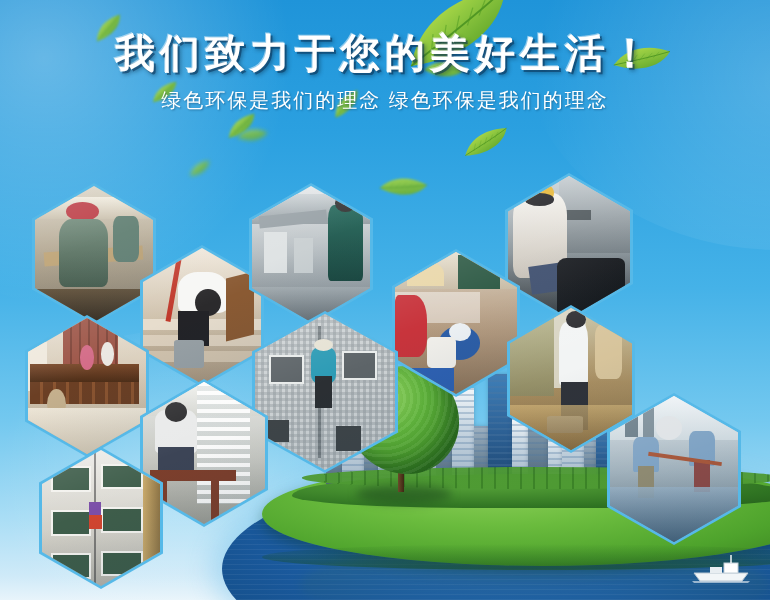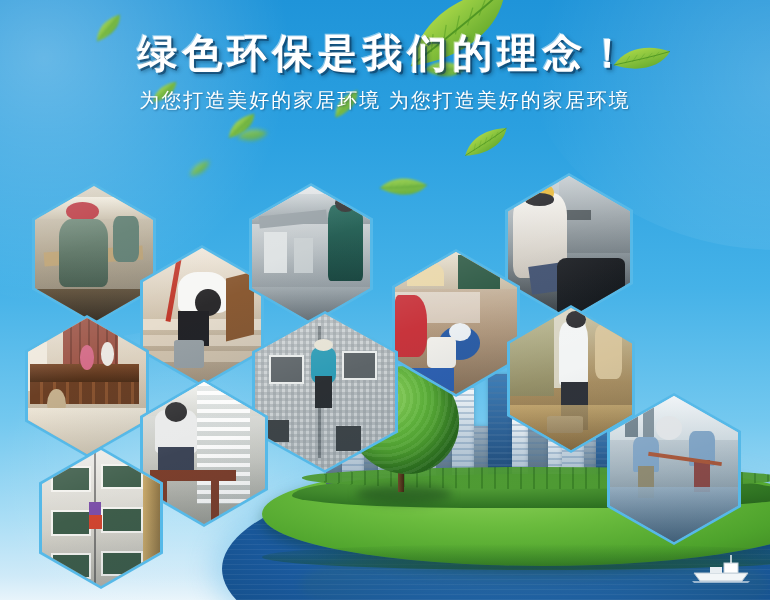--- a/index.html
+++ b/index.html
@@ -557,17 +557,17 @@
             <path d="M34 32 L41 18"></path>
             <path d="M46 28 L54 14"></path>
             <path d="M58 24 L67 11"></path>
             <path d="M70 19 L79 8"></path>
           </g>
         </svg>
       </div>
     </div>
 
   <div class="headline-wrap">
-    <div class="headline">绿色环保是我们的理念！</div>
-    <div class="subhead">为您打造美好的家居环境 为您打造美好的家居环境</div>
+    <div class="headline">我们致力于您的美好生活！</div>
+    <div class="subhead">绿色环保是我们的理念 绿色环保是我们的理念</div>
   </div>
 
 </div>
 
 </body></html>

